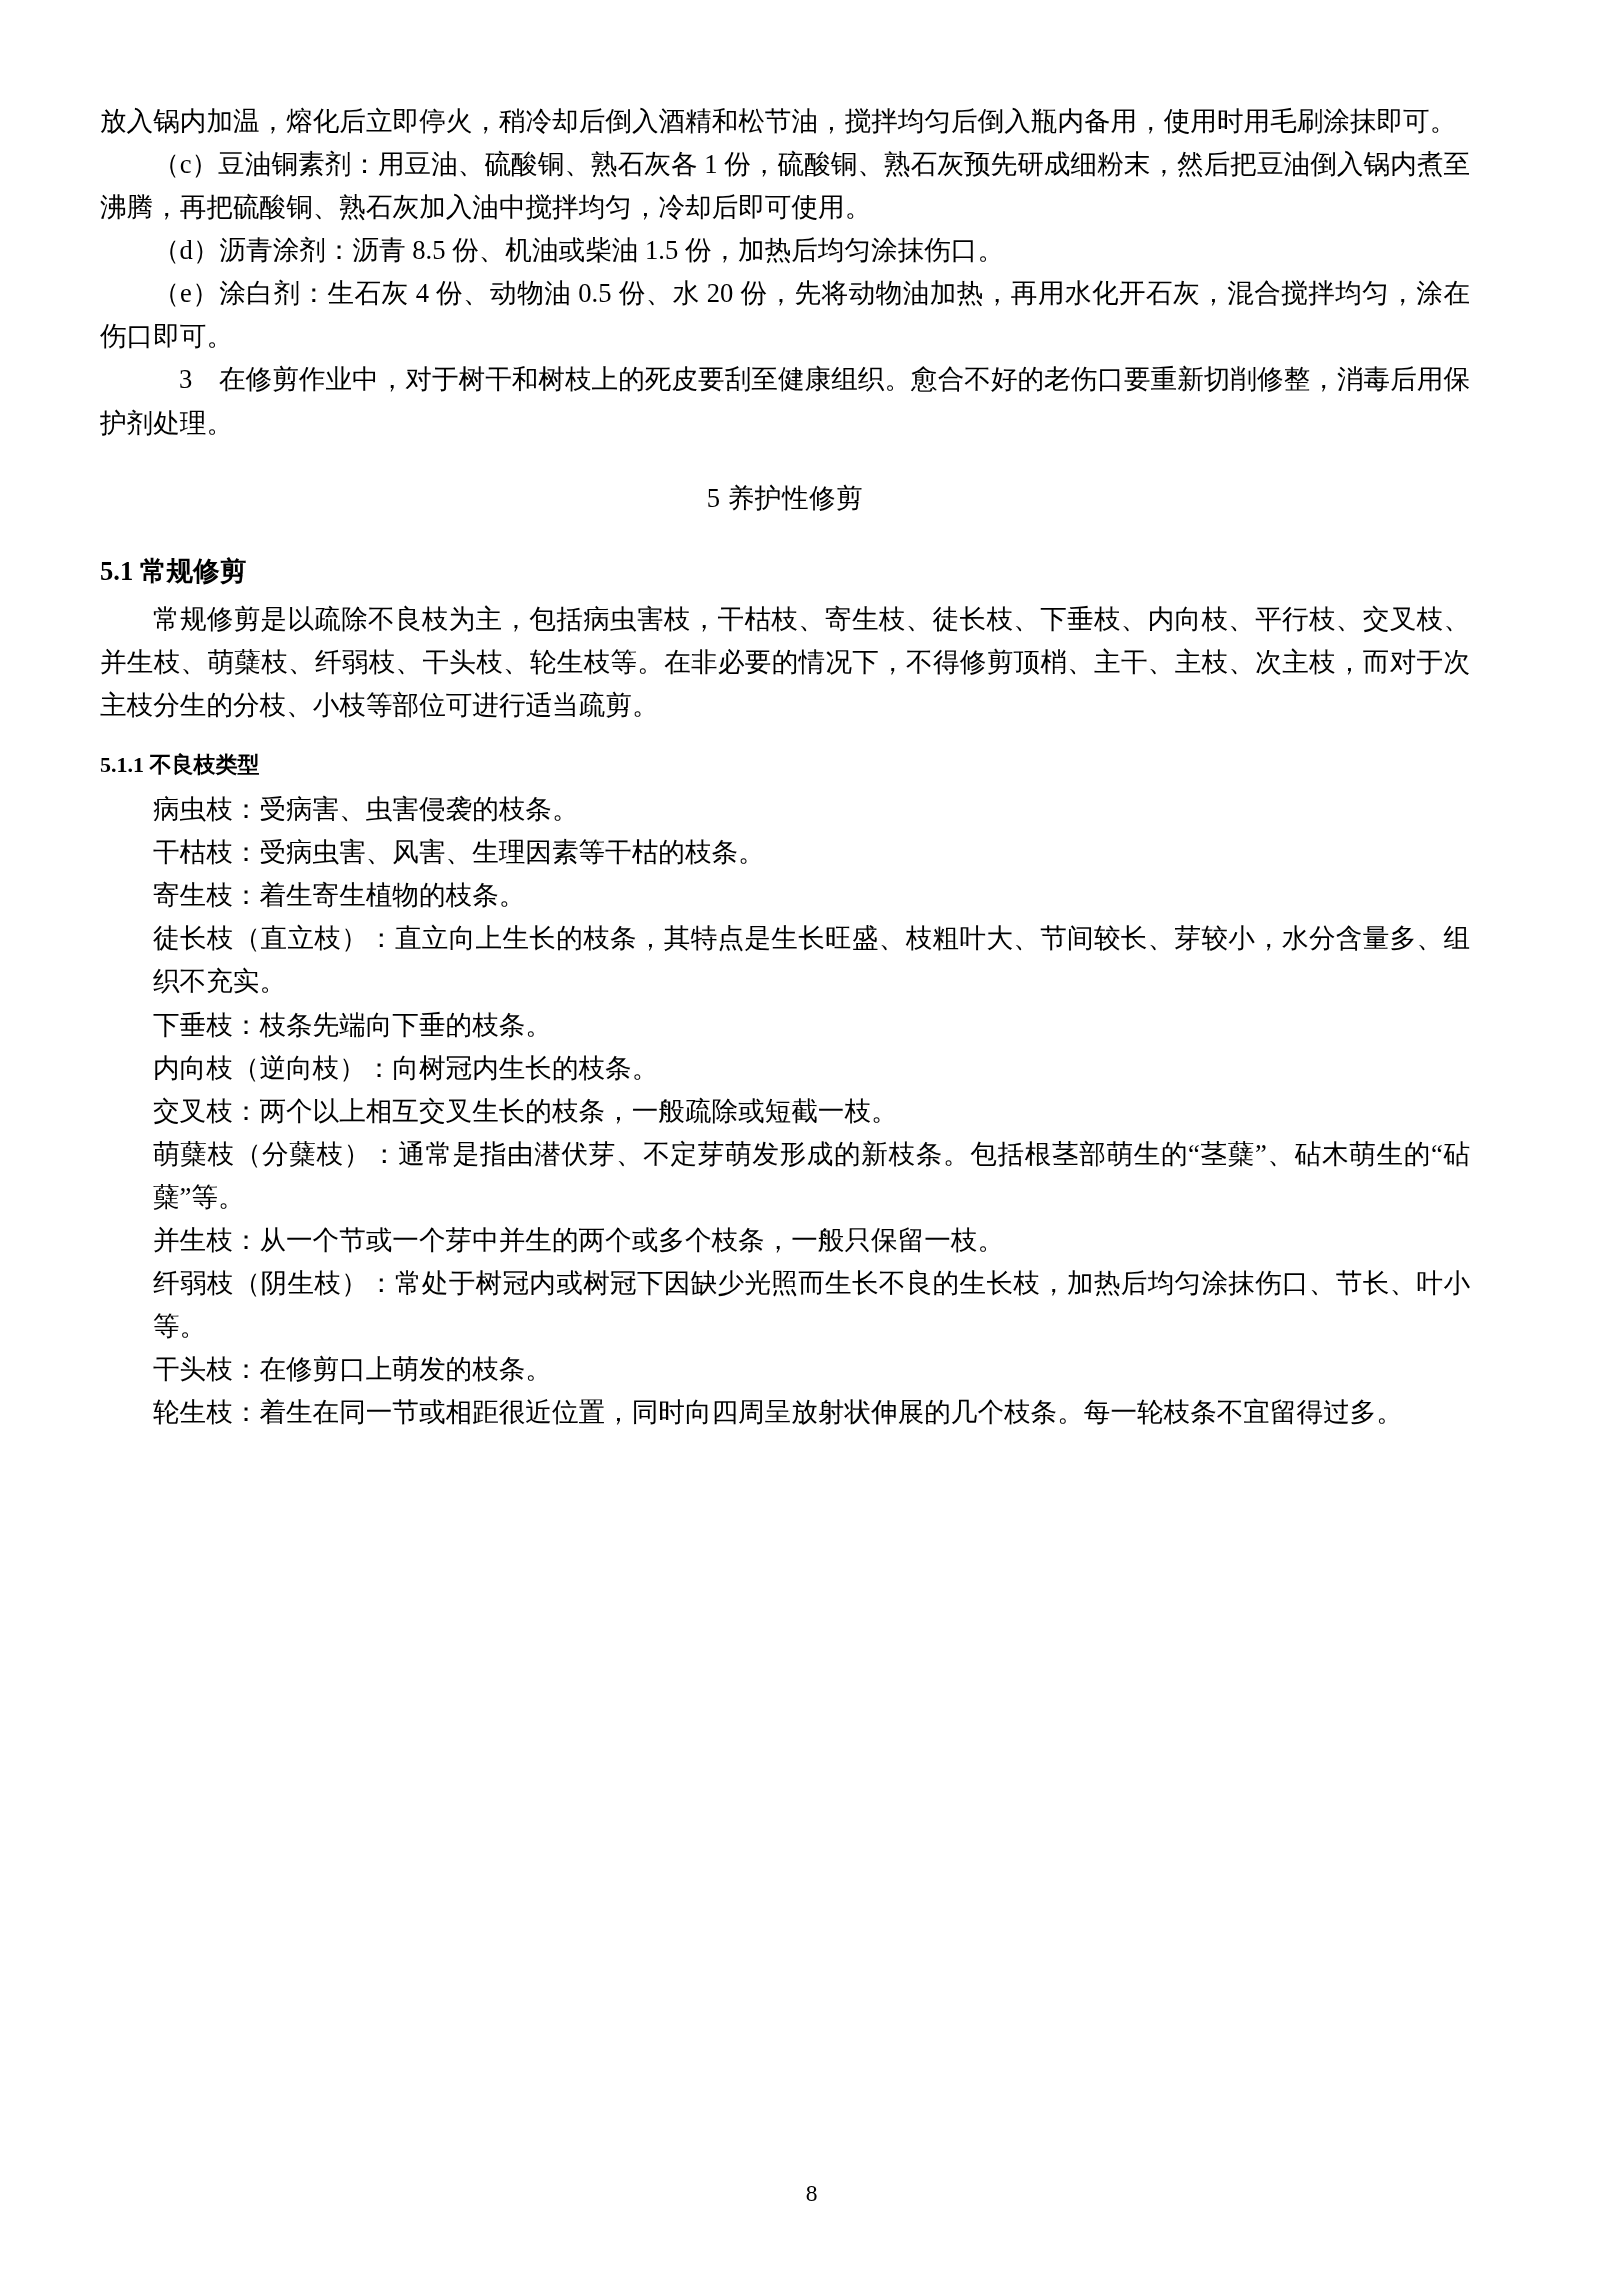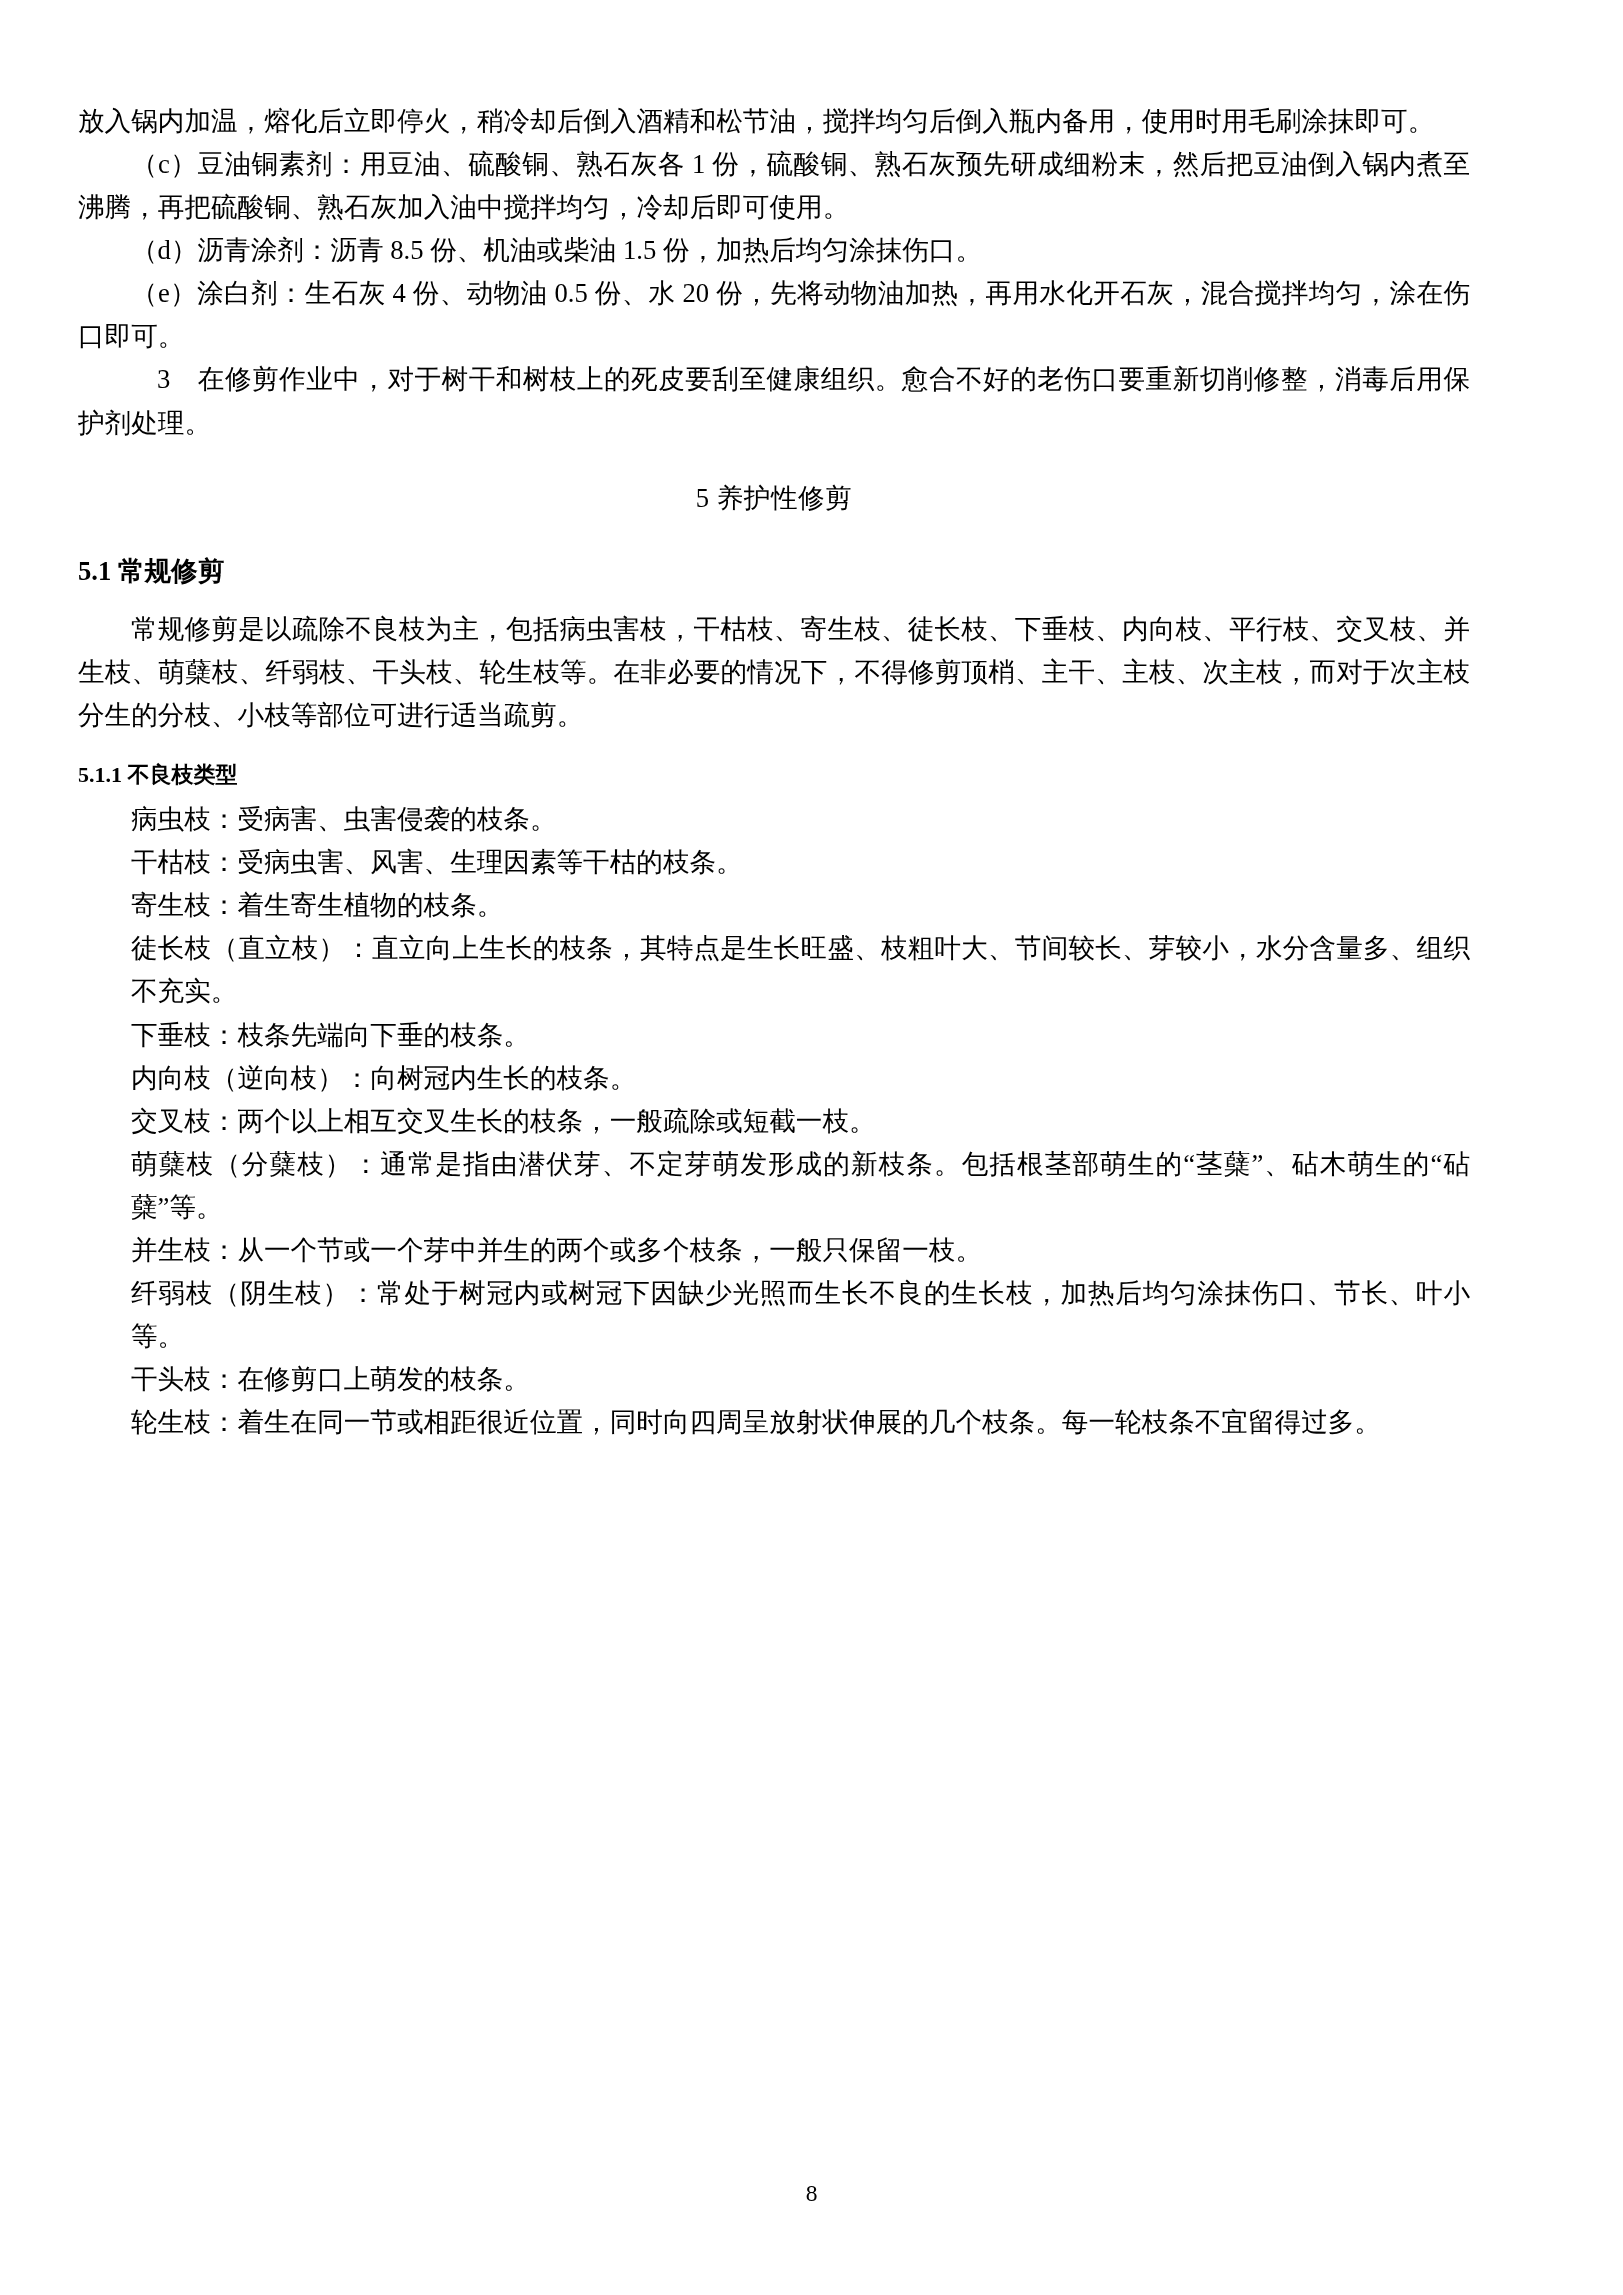--- a/index.html
+++ b/index.html
@@ -10,21 +10,21 @@
   body {
     font-family: "Liberation Serif", "DejaVu Serif", serif;
     color: #000000;
   }
   .page {
     position: relative;
     width: 1623px;
     height: 2295px;
     background: #ffffff;
     box-sizing: border-box;
-    padding: 100px 153px 0 78px;
+    padding: 100px 153px 0 100px;
   }
   .body-text {
     font-size: 26.6px;
     line-height: 1.62;
     text-align: justify;
     text-justify: inter-ideograph;
   }
   p {
     margin: 0;
   }
@@ -42,21 +42,21 @@
     font-weight: normal;
     font-size: 26.6px;
     margin-top: 32px;
     margin-bottom: 30px;
     letter-spacing: 0.5px;
   }
   .sub-title {
     font-weight: bold;
     font-size: 26.6px;
     margin-top: 9.2px;
-    margin-bottom: 15px;
+    margin-bottom: 5px;
   }
   .sub-sub-title {
     font-weight: bold;
     font-size: 22px;
     margin-top: 20.4px;
     margin-bottom: 5.1px;
   }
   .page-number {
     position: absolute;
     bottom: 88px;

